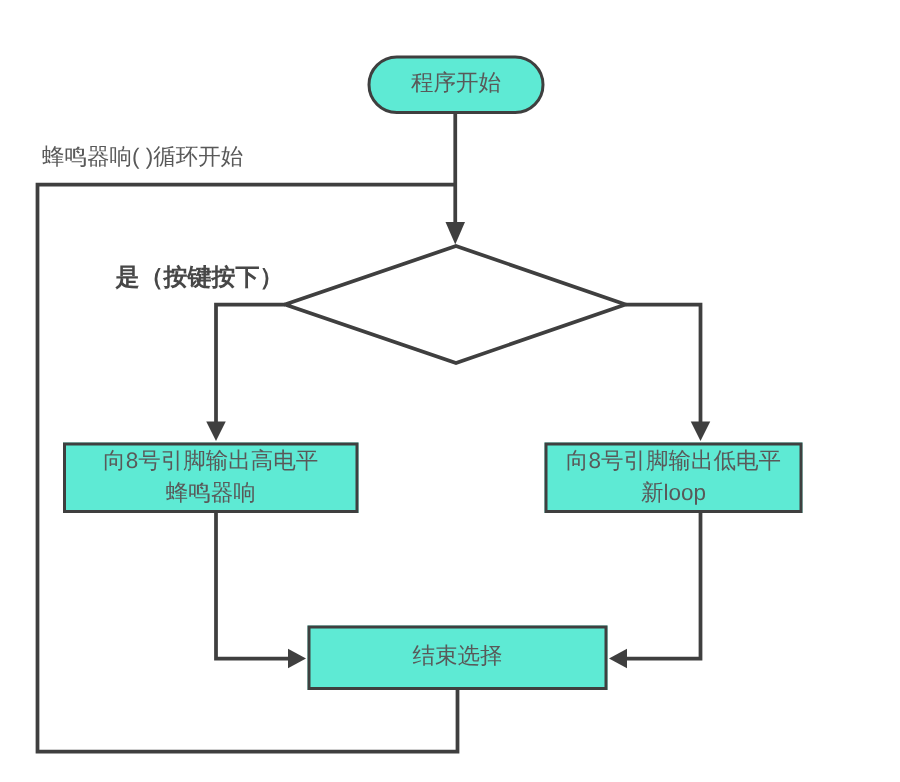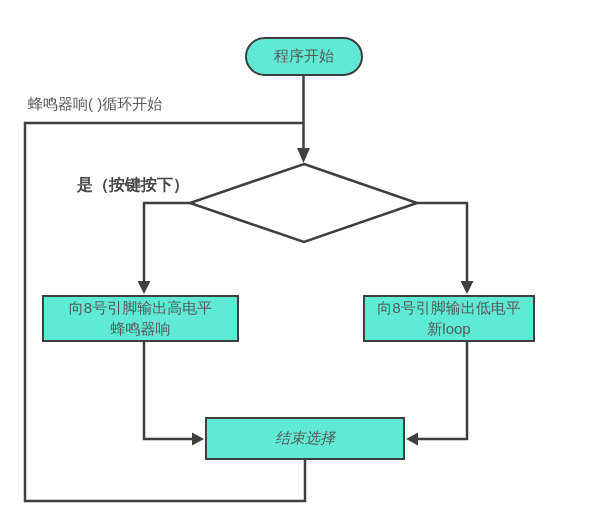--- a/index.html
+++ b/index.html
@@ -42,21 +42,21 @@
   .node-process-yes {
     left: 42px; top: 295px;
     width: 197px; height: 47px;
   }
   .node-process-no {
     left: 363px; top: 295px;
     width: 172px; height: 47px;
   }
   .node-end {
     left: 205px; top: 417px;
-    width: 200px; height: 43px; font-style: italic;
+    width: 200px; height: 43px;
   }
   .decision-text {
     position: absolute;
     left: 194px; top: 184px;
     width: 220px;
     text-align: center;
     color: #595959;
     font-size: 15px;
     line-height: 22px;
     white-space: nowrap;

